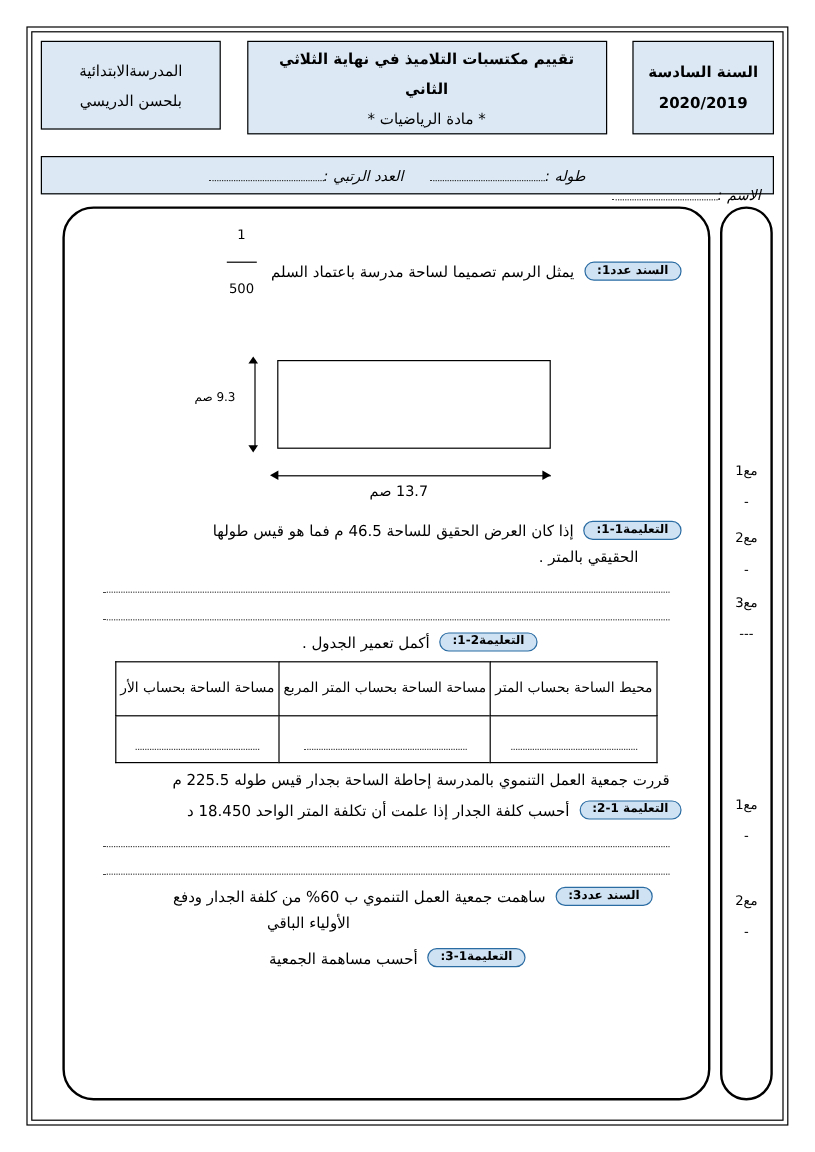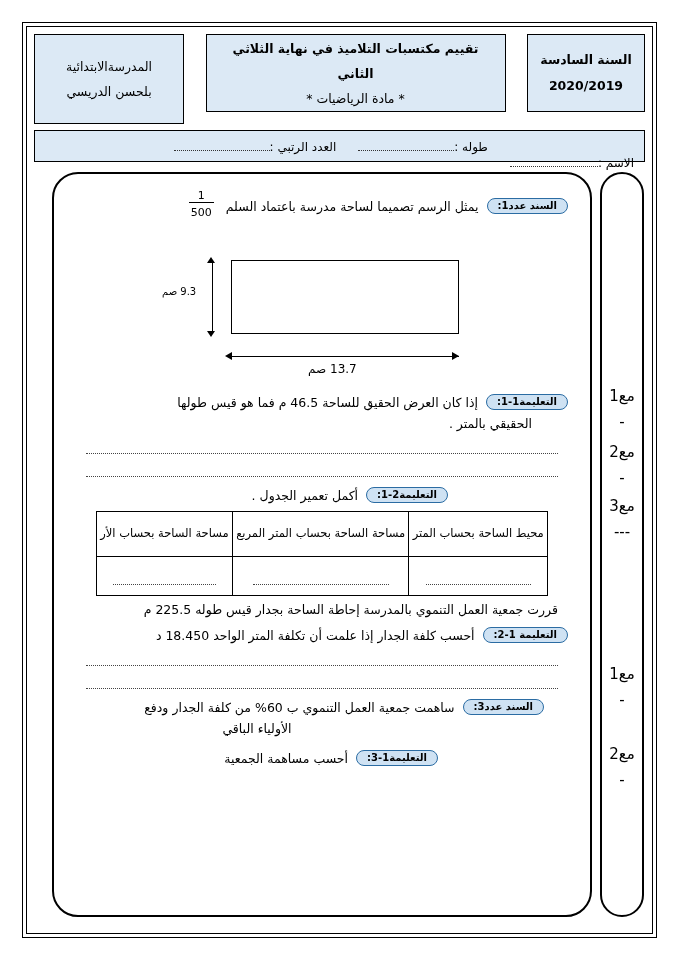--- a/index.html
+++ b/index.html
@@ -57,21 +57,21 @@
     box-sizing: border-box;
     text-align: center;
     display: flex;
     flex-direction: column;
     justify-content: center;
     align-items: center;
     padding: 4px 6px;
   }
   .hbox-school {
     width: 150px;
-    height: 90px;
+    height: 74px;
     font-size: 12.5px;
     line-height: 2.0;
   }
   .hbox-center {
     width: 300px;
     height: 78px;
     font-size: 12.5px;
     line-height: 2.0;
     font-weight: bold;
   }
@@ -97,20 +97,21 @@
     box-sizing: border-box;
     display: flex;
     flex-direction: row;
     align-items: center;
     font-size: 12px;
   }
   .name-row .seg {
     display: flex;
     align-items: baseline;
     white-space: nowrap;
+    font-style: italic;
   }
   .dots {
     display: inline-block;
     border-bottom: 1px dotted #333;
     height: 11px;
   }
 
   
   .body-box {
     position: absolute;
@@ -138,21 +139,21 @@
   .crit-col {
     position: absolute;
     left: 600px;
     top: 172px;
     width: 44px;
     height: 745px;
     border: 2px solid #000;
     border-radius: 22px;
     box-sizing: border-box;
     text-align: center;
-    font-size: 15px;
+    font-size: 11px;
   }
   .crit-item {
     position: absolute;
     width: 100%;
     text-align: center;
     line-height: 1.35;
   }
 
   
   .tag {
@@ -178,21 +179,21 @@
   
   .frac {
     display: inline-block;
     text-align: center;
     vertical-align: middle;
     font-size: 11px;
     line-height: 1.05;
     margin: 0 4px;
   }
   .frac .num { display: block; padding: 0 2px; }
-  .frac .den { display: block; border-top: 1px solid #000; padding: 4px 2px; }
+  .frac .den { display: block; border-top: 1px solid #000; padding: 16px 2px; margin-top: 16px; }
 
   
   .fig {
     position: relative;
     height: 168px;
     margin-top: 4px;
   }
   .rect {
     position: absolute;
     left: 155px;

